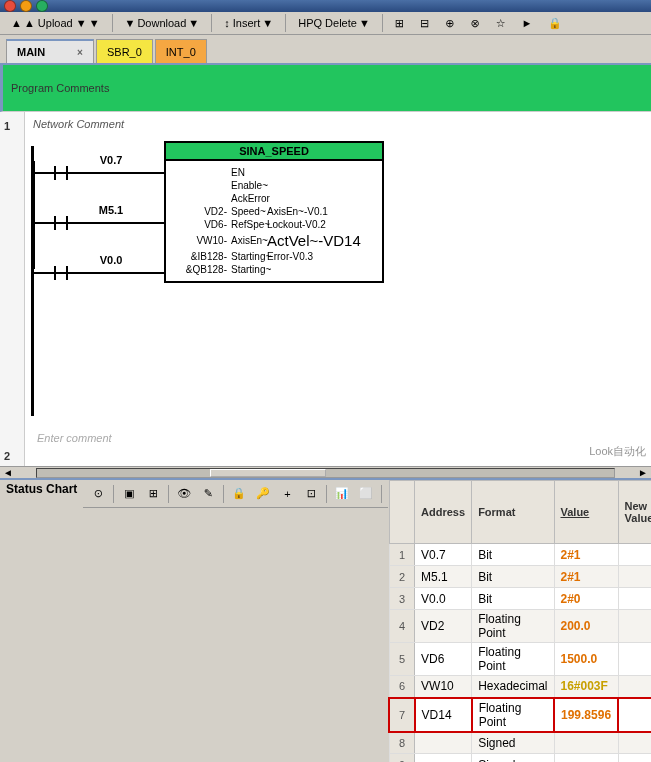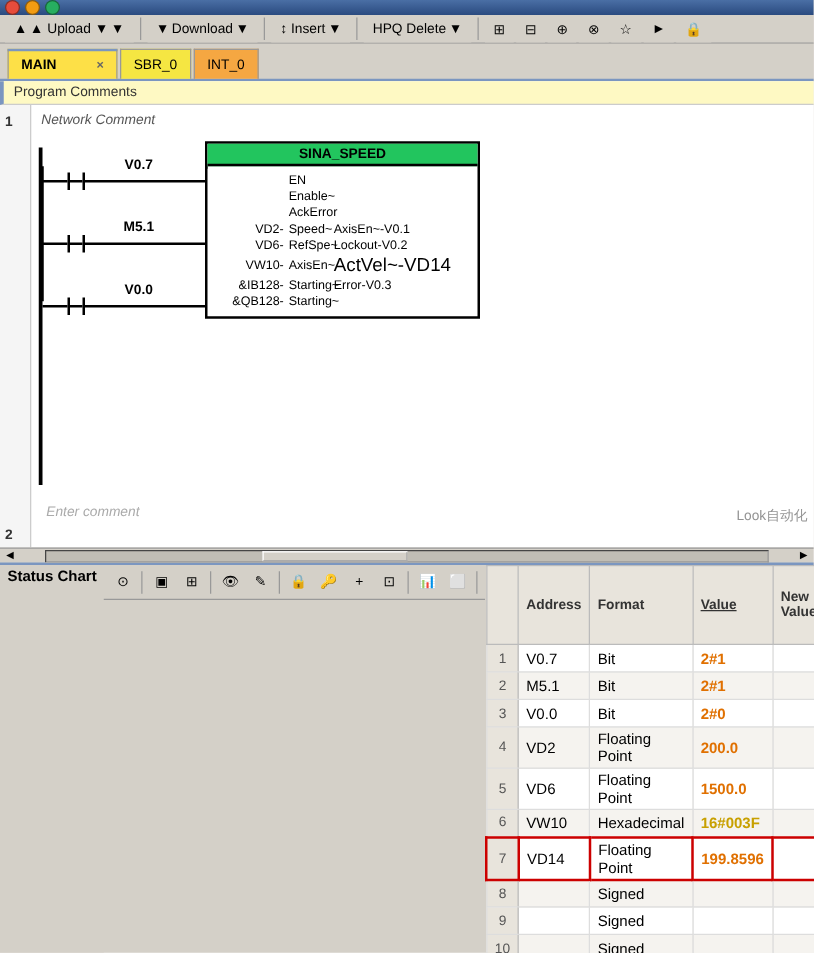--- a/index.html
+++ b/index.html
@@ -68,29 +68,29 @@
       font-size: 11px;
       border: 1px solid #999;
       border-bottom: none;
       cursor: pointer;
       margin-right: 2px;
       height: 24px;
       display: flex;
       align-items: center;
       gap: 4px;
     }
-    .tab.active { background: #fde047; border-top: 2px solid #7b96c0; font-weight: bold; gap: 32px; }
+    .tab.active { background: #e5e5e5; border-top: 2px solid #7b96c0; font-weight: bold; gap: 32px; }
     .tab.yellow { background: #f5e642; border: 1px solid #999; border-bottom: none; }
     .tab.orange { background: #f5a742; border: 1px solid #999; border-bottom: none; }
     .tab-close { font-size: 10px; color: #666; }
 
     .program-header {
-      background: #fef9c3;
+      background: #22c55e;
       border-bottom: 1px solid #ccc;
-      padding: 3px 8px;
+      padding: 17px 8px;
       font-size: 11px;
       color: #333;
       border-left: 3px solid #7b96c0;
     }
 
     .network-numbers {
       width: 25px;
       background: #f5f5f5;
       border-right: 1px solid #ccc;
       padding-top: 4px;
@@ -285,21 +285,21 @@
       text-align: center;
       width: 20px;
       border-right: 1px solid #bbb !important;
     }
     .value-orange { color: #e07000; font-weight: bold; }
     .value-yellow { color: #c8a000; font-weight: bold; }
     .highlighted-row td { border: 2px solid #cc0000 !important; }
 
     .watermark {
       position: absolute;
-      bottom: 18px;
+      bottom: 7px;
       right: 5px;
       font-size: 11px;
       color: #666;
       opacity: 0.7;
     }
 
     .col-num { width: 25px; }
     .col-addr { width: 120px; }
     .col-fmt { width: 150px; }
     .col-val { width: 150px; text-decoration: underline; }

